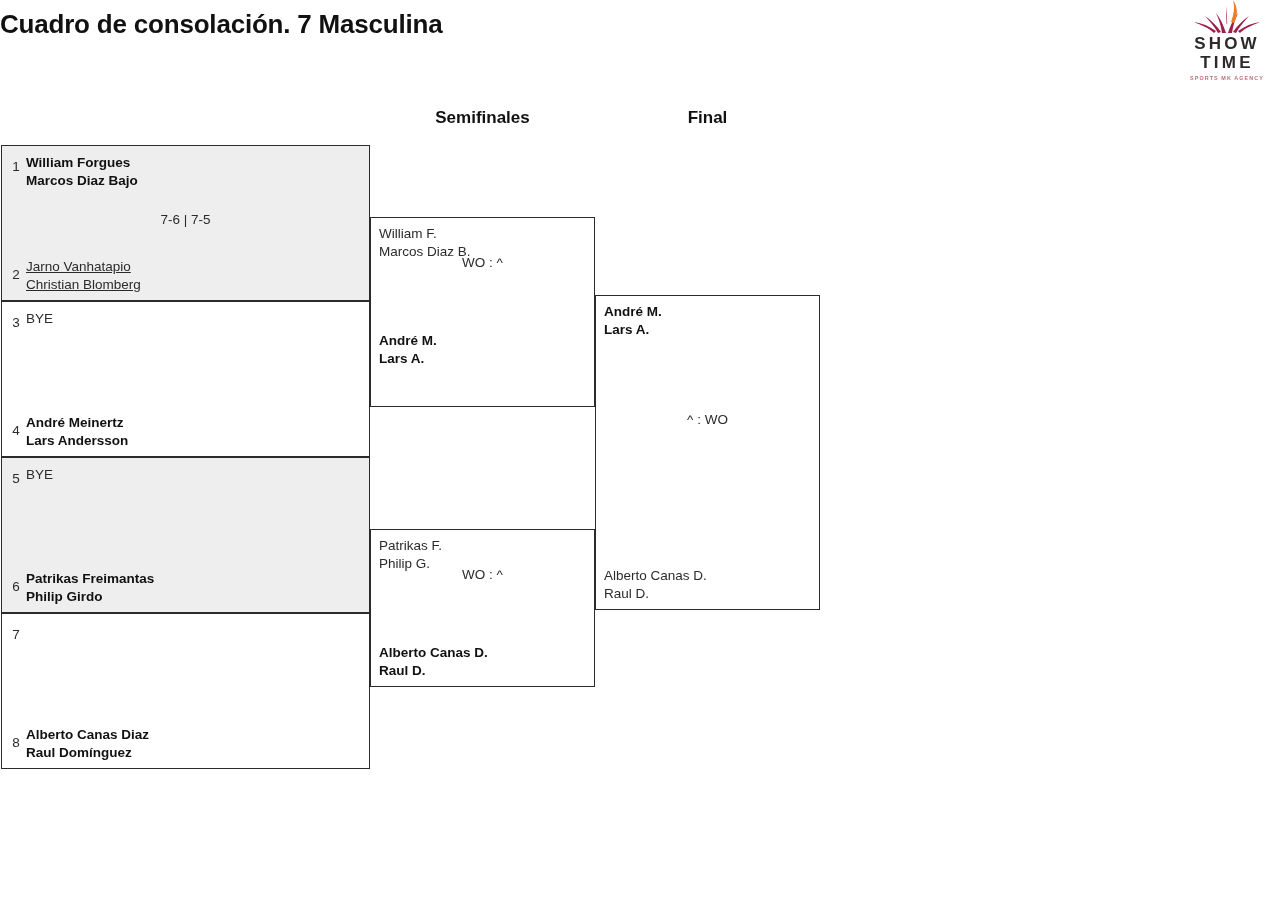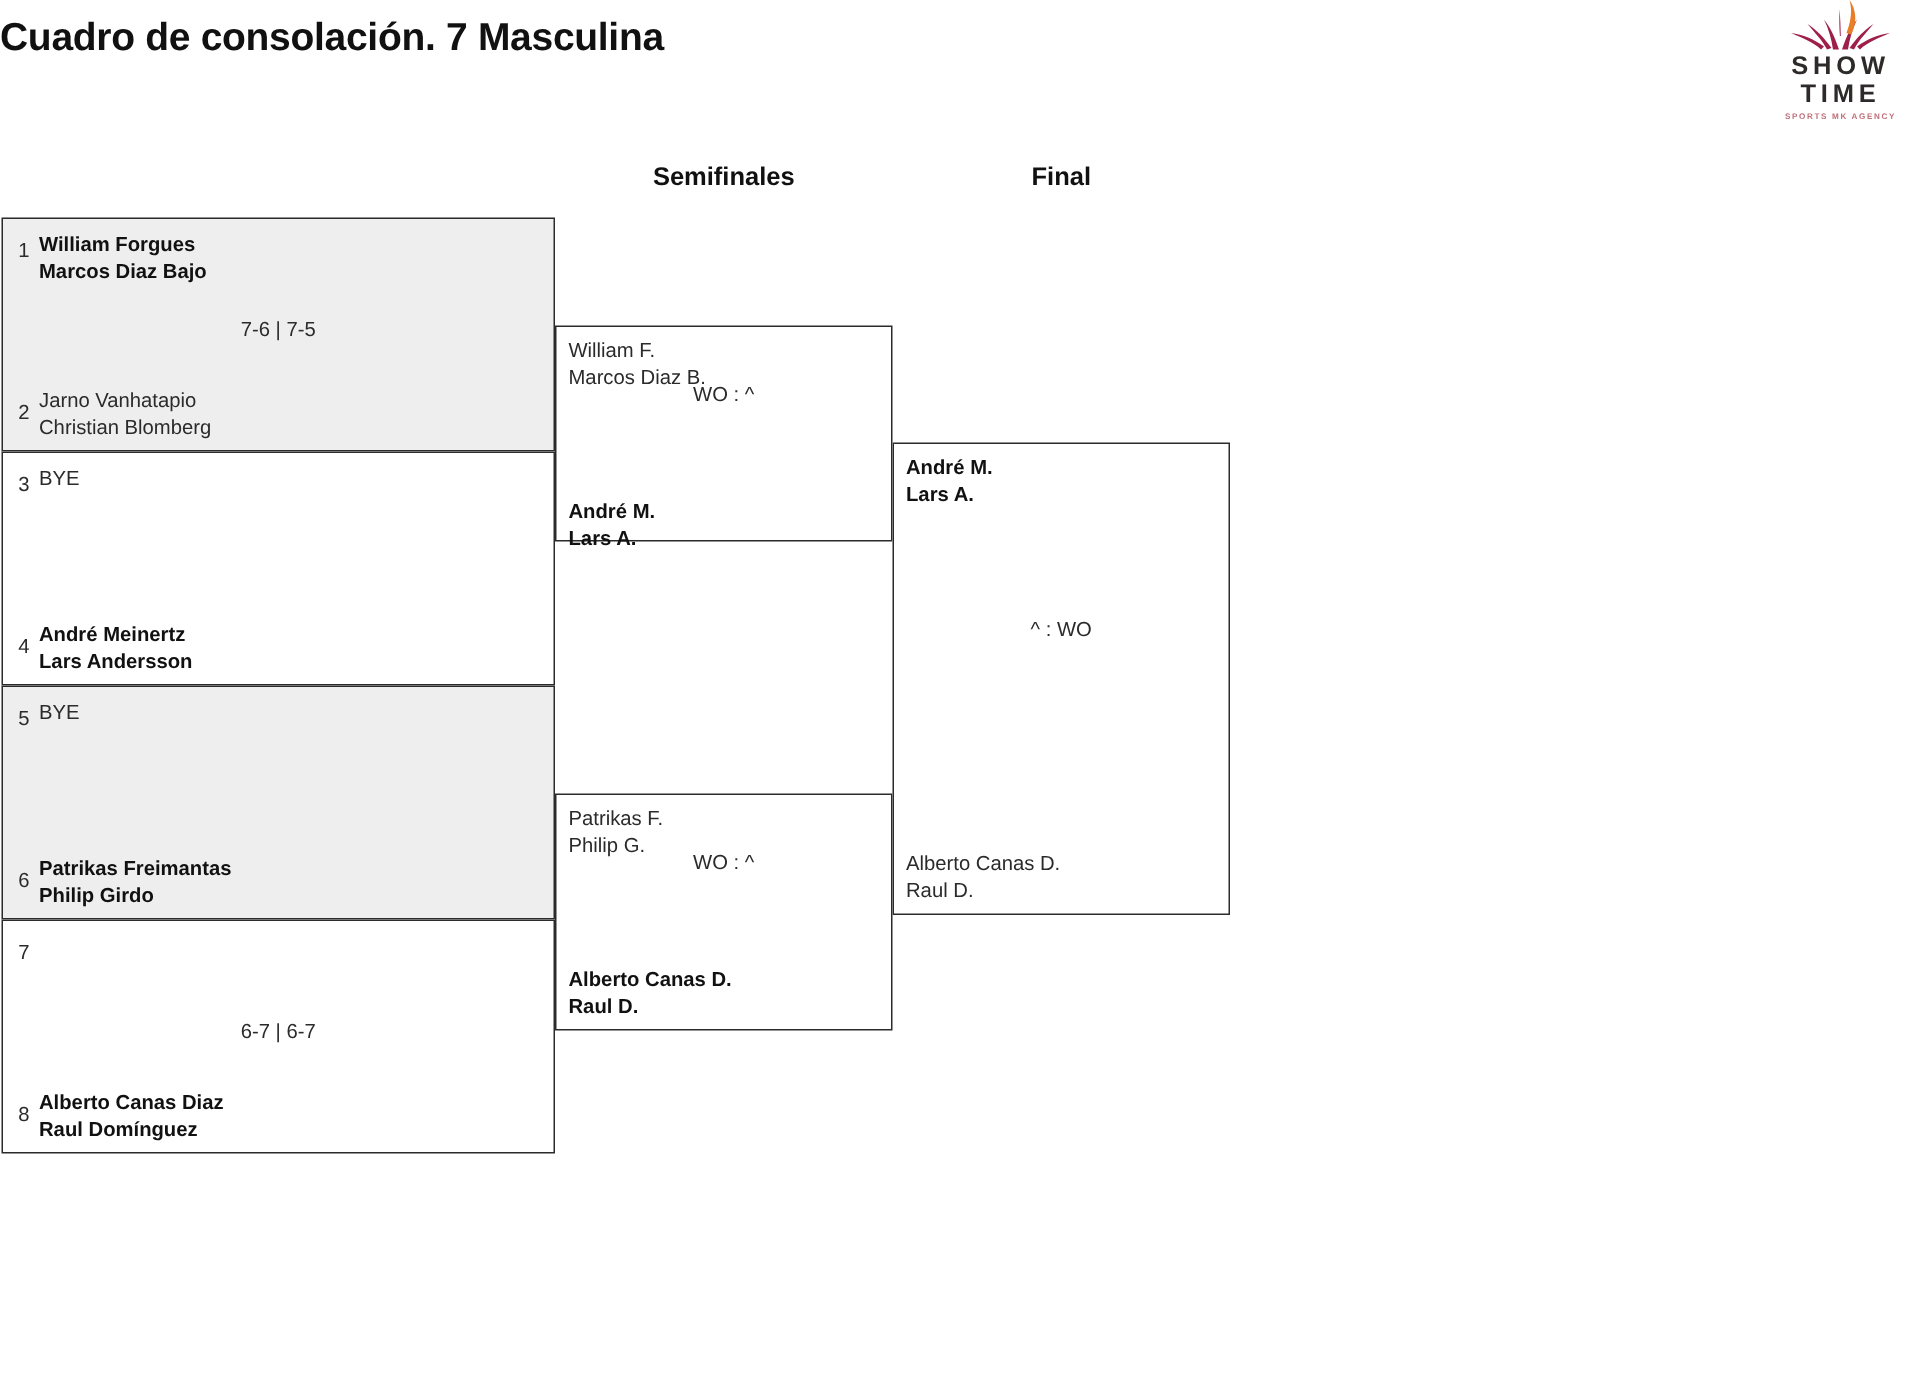--- a/index.html
+++ b/index.html
@@ -106,21 +106,21 @@
   <div class="round-head rh2">Final</div>
 
   <div id="bracket-layer">
       <div class="bx shaded" style="left: 1px; top: 145px; width: 369px; height: 156px;">
         <div class="seed" style="top: 13px;">1</div>
         <div class="team r1 win" style="top: 8px;">
           <div>William Forgues</div>
           <div>Marcos Diaz Bajo</div>
         </div>
         <div class="seed" style="top: 121px;">2</div>
-        <div class="team r1" style="top: 112px;">
+        <div class="team r1" style="top: 112px; text-decoration: underline;">
           <div>Jarno Vanhatapio</div>
           <div>Christian Blomberg</div>
         </div>
         <div class="score" style="left: 0px; width: 367px; top: 66px;">7-6 | 7-5</div>
       </div>
       <div class="bx" style="left: 1px; top: 301px; width: 369px; height: 156px;">
         <div class="seed" style="top: 13px;">3</div>
         <div class="team r1" style="top: 8px;">
           <div>BYE</div>
         </div>
@@ -141,23 +141,22 @@
           <div>Philip Girdo</div>
         </div>
       </div>
       <div class="bx" style="left: 1px; top: 613px; width: 369px; height: 156px;">
         <div class="seed" style="top: 13px;">7</div>
         <div class="seed" style="top: 121px;">8</div>
         <div class="team r1 win" style="top: 112px;">
           <div>Alberto Canas Diaz</div>
           <div>Raul Domínguez</div>
         </div>
-        <div class="score" style="left: 0px; width: 367px; top: 66px;">6-7 | 6-7</div>
       </div>
-      <div class="bx" style="left: 370px; top: 217px; width: 225px; height: 144px;">
+      <div class="bx" style="left: 370px; top: 217px; width: 225px; height: 190px;">
         <div class="team r2" style="top: 7px;">
           <div>William F.</div>
           <div>Marcos Diaz B.</div>
         </div>
         <div class="team r2 win" style="top: 114px;">
           <div>André M.</div>
           <div>Lars A.</div>
         </div>
         <div class="score" style="left: 0px; width: 223px; top: 37px;">WO : ^</div>
       </div>

